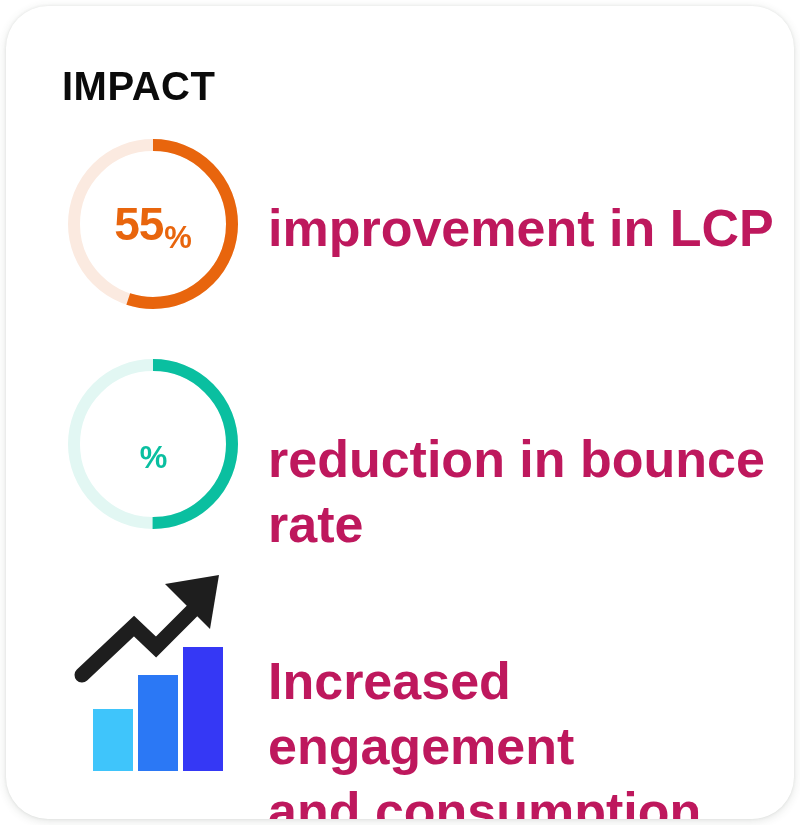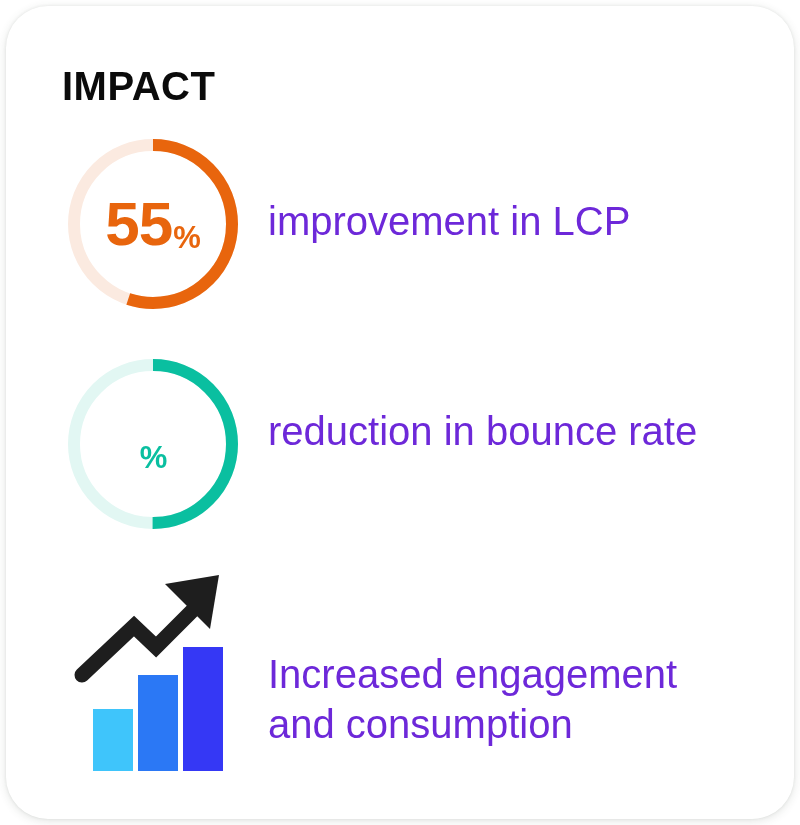--- a/index.html
+++ b/index.html
@@ -63,45 +63,45 @@
     left: 0;
     top: 0;
     width: 170px;
     height: 170px;
     display: flex;
     align-items: center;
     justify-content: center;
     pointer-events: none;
   }
   .donut-num {
-    font-size: 62px;
+    font-size: 46px;
     font-weight: 700;
     line-height: 1;
     letter-spacing: -1px;
   }
   .donut-pct {
     font-size: 31px;
     font-weight: 700;
     line-height: 1;
     align-self: flex-end;
     padding-bottom: 56px;
     margin-left: 1px;
   }
 
   .label {
     position: absolute;
     left: 262px;
-    color: #6d28d9;
-    font-size: 40px;
-    font-weight: 400;
+    color: #be185d;
+    font-size: 52px;
+    font-weight: 700;
     line-height: 1.25;
     white-space: pre-line;
   }
   .label-1 { top: 190px; }
-  .label-2 { top: 400px; }
+  .label-2 { top: 421px; }
   .label-3 { top: 643px; }
 
   .icon-wrap {
     position: absolute;
     left: 62px;
     top: 0;
     width: 180px;
     height: 205px;
   }
 </style>

